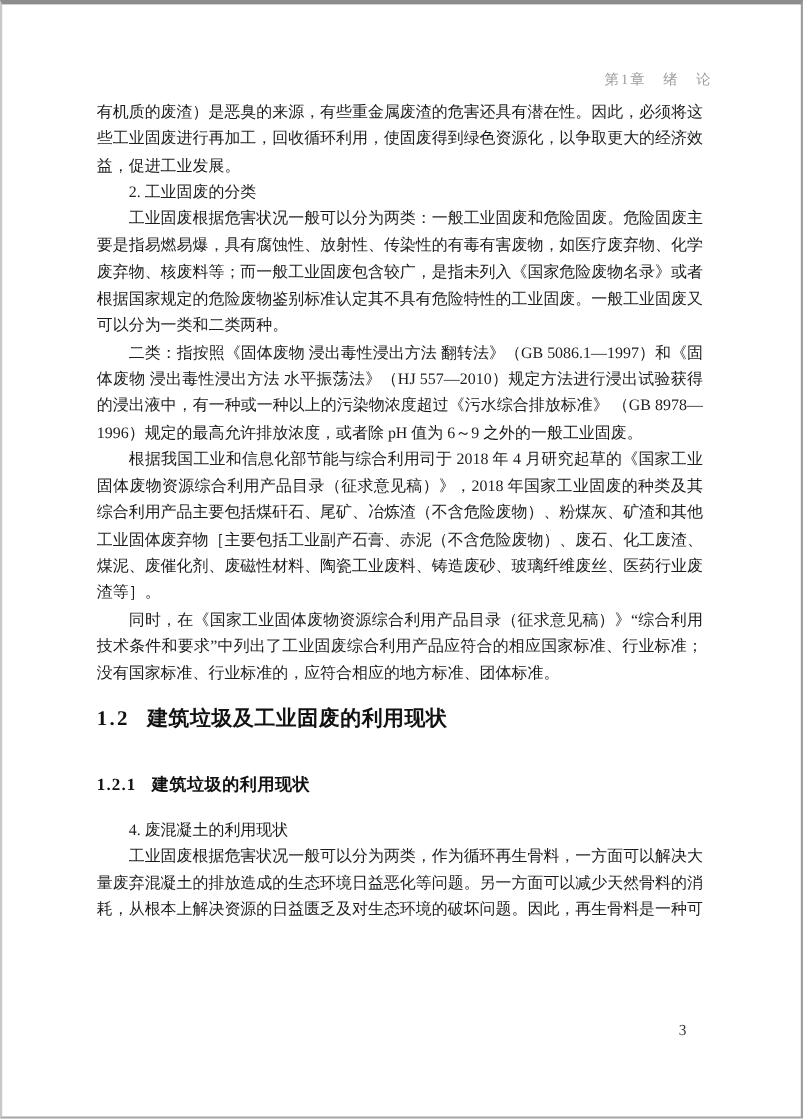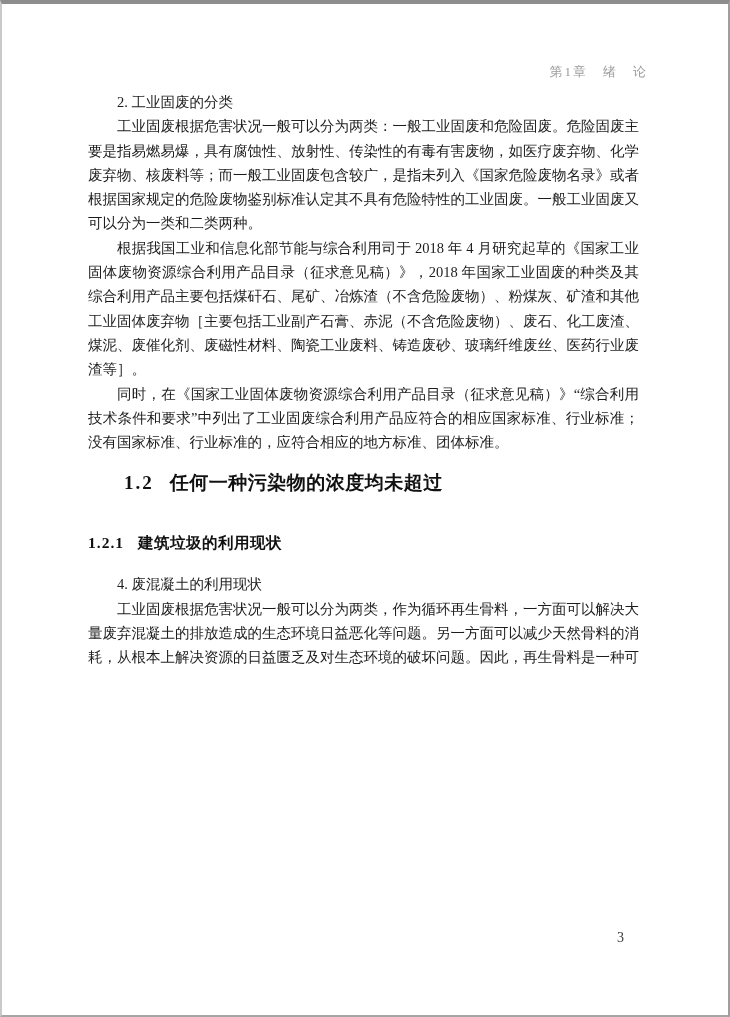--- a/index.html
+++ b/index.html
@@ -52,21 +52,20 @@
     line-height: 26px;
     font-weight: bold;
     color: #111111;
     text-align: left;
     text-indent: 0;
     letter-spacing: 0.5px;
   }
   h2.section-heading .heading-number {
     margin-right: 16px;
     letter-spacing: 2px;
-    margin-left: 36px;
   }
   h3.subsection-heading {
     margin: 36px 0 0 0;
     font-size: 15.5px;
     line-height: 22px;
     font-weight: bold;
     color: #111111;
     text-align: left;
     text-indent: 0;
     letter-spacing: 0.5px;
@@ -89,33 +88,35 @@
 </style>
 </head>
 <body>
 
 <div class="page">
 
   <div class="running-header">第1章　绪　论</div>
 
   <div class="content">
 
+    <p class="para no-indent">有机质的废渣）是恶臭的来源，有些重金属废渣的危害还具有潜在性。因此，必须将这些工业固废进行再加工，回收循环利用，使固废得到绿色资源化，以争取更大的经济效益，促进工业发展。</p>
 
     <p class="para">2. 工业固废的分类</p>
 
     <p class="para">工业固废根据危害状况一般可以分为两类：一般工业固废和危险固废。危险固废主要是指易燃易爆，具有腐蚀性、放射性、传染性的有毒有害废物，如医疗废弃物、化学废弃物、核废料等；而一般工业固废包含较广，是指未列入《国家危险废物名录》或者根据国家规定的危险废物鉴别标准认定其不具有危险特性的工业固废。一般工业固废又可以分为一类和二类两种。</p>
 
 
+    <p class="para">二类：指按照《固体废物 浸出毒性浸出方法 翻转法》（GB 5086.1—1997）和《固体废物 浸出毒性浸出方法 水平振荡法》（HJ 557—2010）规定方法进行浸出试验获得的浸出液中，有一种或一种以上的污染物浓度超过《污水综合排放标准》 （GB 8978—1996）规定的最高允许排放浓度，或者除 pH 值为 6～9 之外的一般工业固废。</p>
 
     <p class="para">根据我国工业和信息化部节能与综合利用司于 2018 年 4 月研究起草的《国家工业固体废物资源综合利用产品目录（征求意见稿）》，2018 年国家工业固废的种类及其综合利用产品主要包括煤矸石、尾矿、冶炼渣（不含危险废物）、粉煤灰、矿渣和其他工业固体废弃物［主要包括工业副产石膏、赤泥（不含危险废物）、废石、化工废渣、煤泥、废催化剂、废磁性材料、陶瓷工业废料、铸造废砂、玻璃纤维废丝、医药行业废渣等］。</p>
 
     <p class="para">同时，在《国家工业固体废物资源综合利用产品目录（征求意见稿）》“综合利用技术条件和要求”中列出了工业固废综合利用产品应符合的相应国家标准、行业标准；没有国家标准、行业标准的，应符合相应的地方标准、团体标准。</p>
 
     <h2 class="section-heading">
-      <span class="heading-number">1.2</span><span>任何一种污染物的浓度均未超过</span>
+      <span class="heading-number">1.2</span><span>建筑垃圾及工业固废的利用现状</span>
     </h2>
 
     <h3 class="subsection-heading">
       <span class="heading-number">1.2.1</span><span>建筑垃圾的利用现状</span>
     </h3>
 
     <p class="para first-after-heading">4. 废混凝土的利用现状</p>
 
     <p class="para">工业固废根据危害状况一般可以分为两类，作为循环再生骨料，一方面可以解决大量废弃混凝土的排放造成的生态环境日益恶化等问题。另一方面可以减少天然骨料的消耗，从根本上解决资源的日益匮乏及对生态环境的破坏问题。因此，再生骨料是一种可</p>
 

